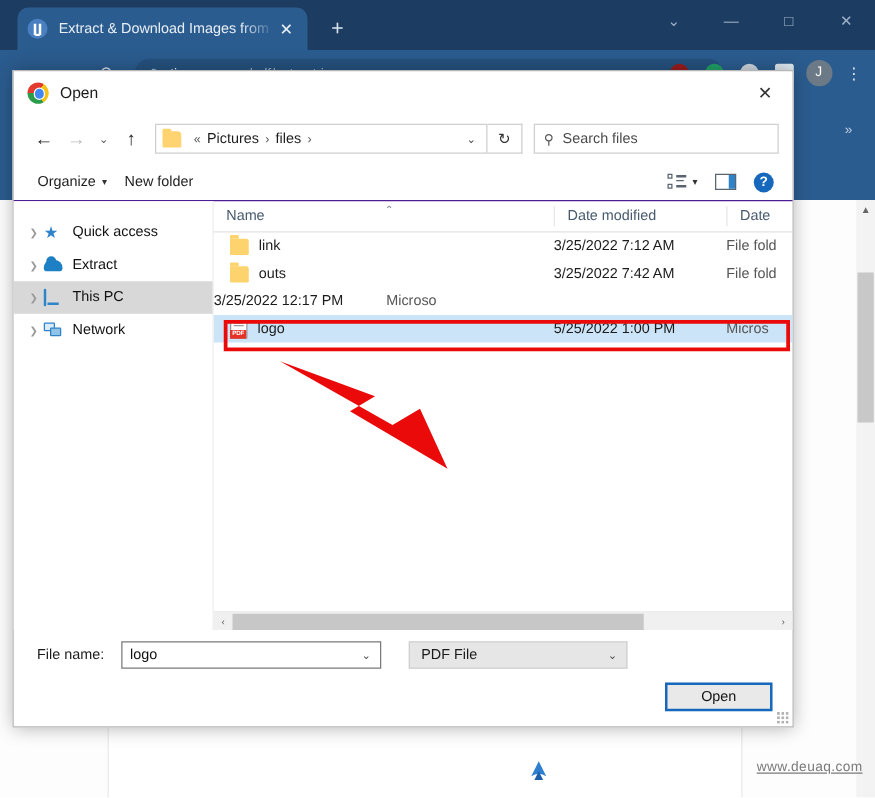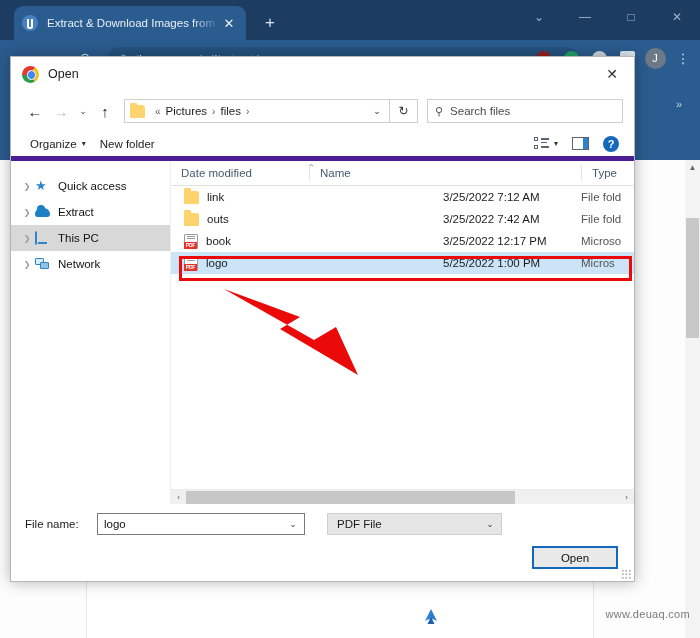--- a/index.html
+++ b/index.html
@@ -117,21 +117,21 @@
   .page-scroll .up { text-align: center; font-size: 8px; color: #666; padding-top: 3px; }
   .page-scroll .thumb {
     position: absolute; left: 1px; top: 58px; width: 13px; height: 120px;
     background: #c8c8c8;
   }
   .page-logo {
     position: absolute; left: 336px; top: 448px; width: 16px; height: 18px;
   }
   .watermark {
     position: absolute; right: 10px; bottom: 18px;
-    color: #7a7a7a; font-size: 11px; letter-spacing: .3px;
+    color: #7a7a7a; font-size: 11px; letter-spacing: .3px; text-decoration: underline;
   }
 
   
   #dialog {
     position: absolute; left: 10px; top: 56px; width: 625px; height: 526px;
     background: #ffffff; border: 1px solid #b6b6b6;
     box-shadow: 0 0 14px rgba(0,0,0,.30);
     display: flex; flex-direction: column;
   }
   .dlg-title {
@@ -198,21 +198,21 @@
   .searchbox {
     width: 196px; height: 24px; margin-left: 9px; flex: none;
     border: 1px solid #cfcfcf; background: #fff;
     display: flex; align-items: center; padding: 0 7px; gap: 7px;
   }
   .searchbox .mag { font-size: 11px; color: #5a5a5a; }
   .searchbox .ph { font-size: 11.5px; color: #4a4a4a; }
 
   .dlg-toolbar {
     height: 30px; flex: none; display: flex; align-items: center;
-    padding: 0 8px 0 12px; border-bottom: 5px solid #4c1d95;
+    padding: 0 8px 0 12px; border-bottom: 1px solid #4c1d95;
   }
   .tb-item {
     font-size: 11.5px; color: #1d1d1d; display: flex;
     align-items: center; gap: 5px; padding: 3px 7px;
   }
   .tb-item .car { font-size: 8px; color: #333; }
   .tb-spacer { flex: 1; }
   .viewicon {
     width: 15px; height: 13px; position: relative;
   }
@@ -347,21 +347,21 @@
     width: 15px; text-align: center; font-size: 8px; color: #555; flex: none;
   }
   .hs-track { flex: 1; height: 15px; position: relative; }
   .hs-thumb {
     position: absolute; left: 0; top: 1px; height: 13px; width: 76%;
     background: #c7c7c7;
   }
 
   .dlg-bottom { flex: none; padding: 9px 14px 12px 14px; }
   .fn-row { display: flex; align-items: center; }
-  .fn-label { font-size: 11.5px; color: #1b1b1b; width: 72px; text-align: left; padding-right: 9px; }
+  .fn-label { font-size: 11.5px; color: #1b1b1b; width: 72px; text-align: center; padding-right: 9px; }
   .fn-combo {
     width: 208px; height: 22px; border: 1px solid #7a7a7a; background: #fff;
     display: flex; align-items: center; padding: 0 0 0 6px;
   }
   .fn-combo input {
     border: none; outline: none; font-size: 11.5px; color: #111;
     font-family: inherit; flex: 1; background: transparent; width: 100%;
   }
   .combo-caret {
     width: 22px; text-align: center; font-size: 9px; color: #444; flex: none;
@@ -552,23 +552,23 @@
               <span class="a"></span>
               <span class="b"></span>
             </span>
           </span>
         <span class="nav-label">Network</span>
       </div>
     </div>
 
     <div class="filepane">
       <div class="colhead">
+        <div class="col col-name">Name</div>
         <div class="col col-date">Date modified</div>
-        <div class="col col-name">Name</div>
-        <div class="col col-type">Type</div>
+        <div class="col col-type">Date</div>
         <span class="sortcaret">⌃</span>
       </div>
 
       <div class="filelist">
         <div class="row">
           <div class="cell-name">
             <span class="f-folder"></span>
             <span>link</span>
           </div>
           <div class="cell-date">3/25/2022 7:12 AM</div>
@@ -576,26 +576,20 @@
         </div>
         <div class="row">
           <div class="cell-name">
             <span class="f-folder"></span>
             <span>outs</span>
           </div>
           <div class="cell-date">3/25/2022 7:42 AM</div>
           <div class="cell-type">File fold</div>
         </div>
         <div class="row">
-          <div class="cell-name">
-            <span class="f-pdf">
-                <span class="lab">PDF</span>
-              </span>
-            <span>book</span>
-          </div>
           <div class="cell-date">3/25/2022 12:17 PM</div>
           <div class="cell-type">Microso</div>
         </div>
         <div class="row sel">
           <div class="cell-name">
             <span class="f-pdf">
                 <span class="lab">PDF</span>
               </span>
             <span>logo</span>
           </div>

